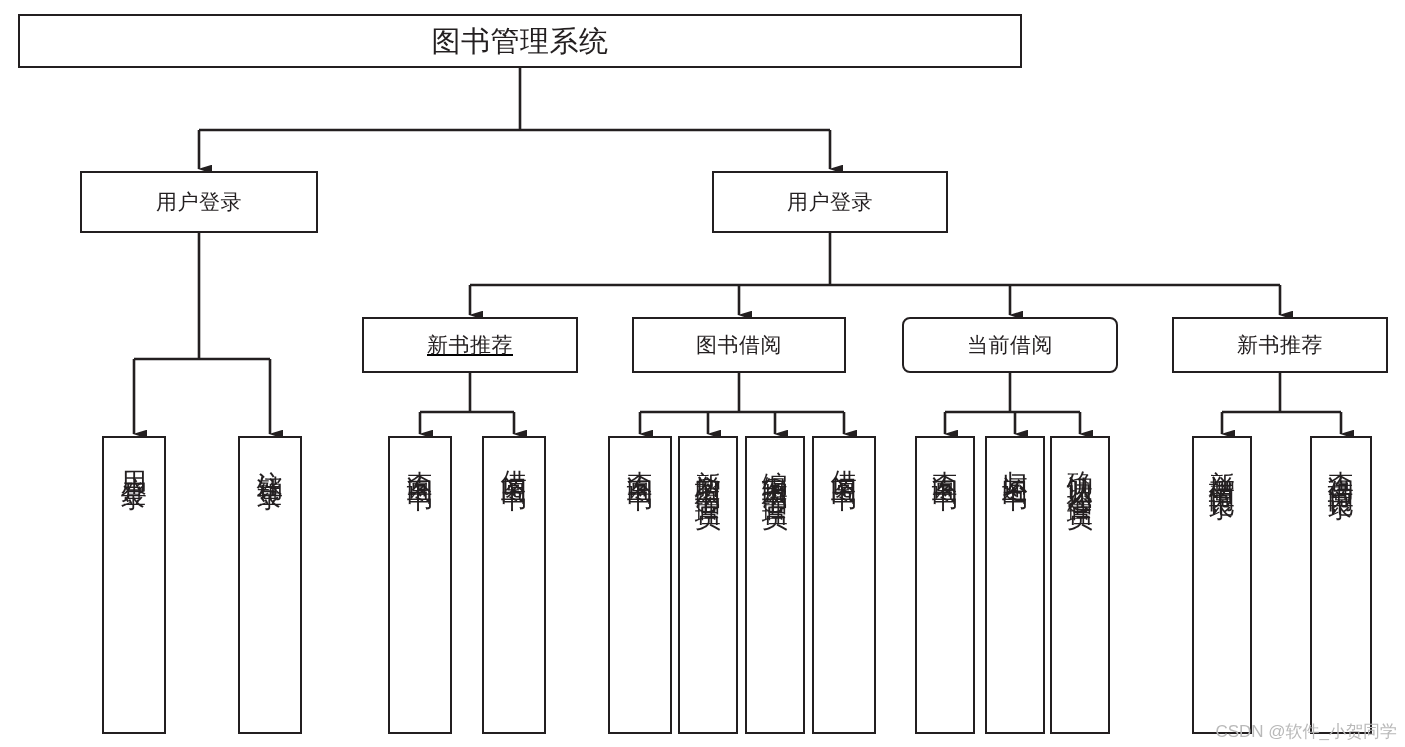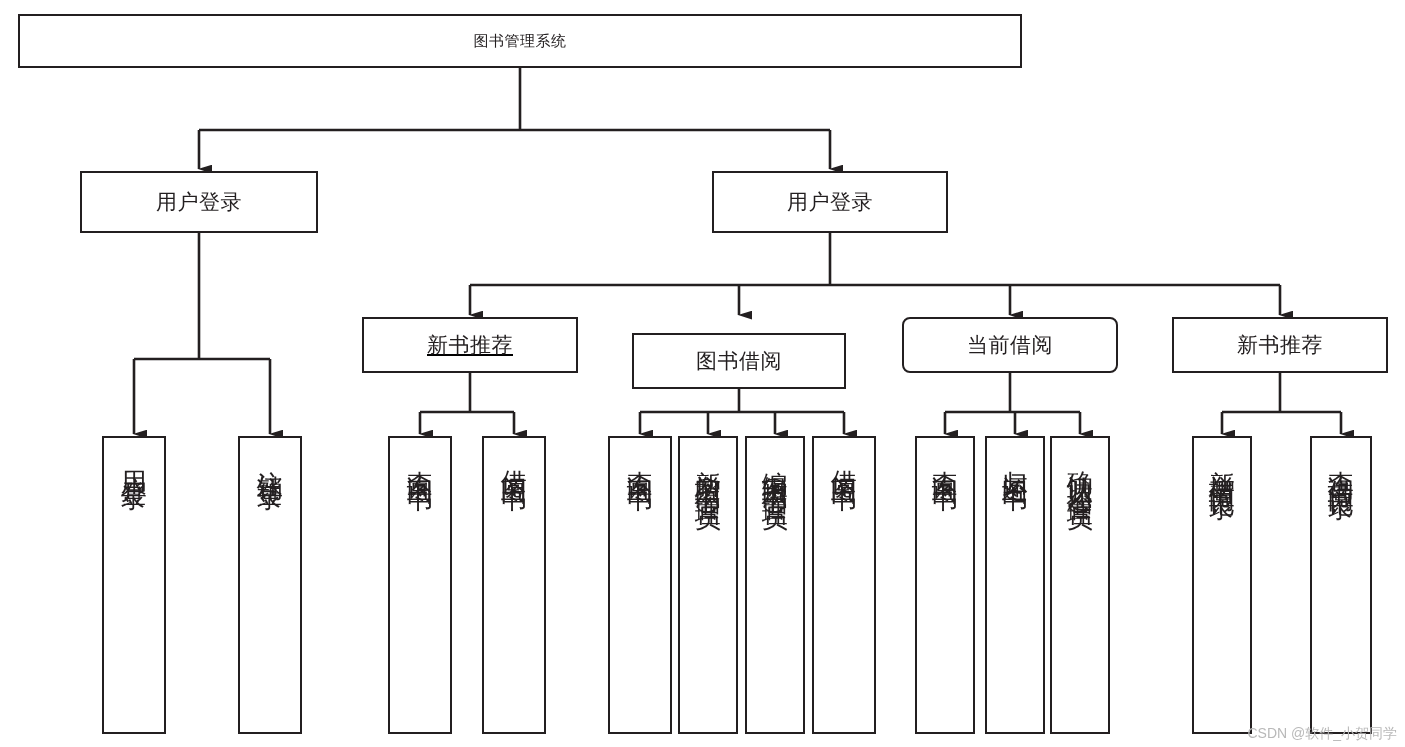--- a/index.html
+++ b/index.html
@@ -41,40 +41,40 @@
     text-align: center;
     line-height: 1.18;
     letter-spacing: 0.5px;
     white-space: nowrap;
   }
   
   .h-node .node-label {
     font-size: 21px;
   }
   .root .node-label {
-    font-size: 15px;
+    font-size: 29px;
   }
   
   .v-node {
     align-items: flex-start;
     padding-top: 12px;
   }
   .v-node .node-label {
     writing-mode: vertical-rl;
     text-orientation: upright;
     font-size: 26px;
     line-height: 1.02;
     letter-spacing: 5px;
     white-space: nowrap;
   }
   .watermark {
     position: absolute;
     right: 8px;
     bottom: 4px;
-    font-size: 14px;
+    font-size: 17px;
     color: #b9b9b9;
     z-index: 5;
     white-space: nowrap;
     font-family: "Liberation Sans", "DejaVu Sans", sans-serif;
   }
 </style>
 </head>
 <body>
 
 <div id="canvas">
@@ -121,21 +121,21 @@
       </div>
       <div class="node h-node" style="left: 80px; top: 171px; width: 238px; height: 62px;">
         <span class="node-label">用户登录</span>
       </div>
       <div class="node h-node" style="left: 712px; top: 171px; width: 236px; height: 62px;">
         <span class="node-label">用户登录</span>
       </div>
       <div class="node h-node" style="left: 362px; top: 317px; width: 216px; height: 56px; text-decoration: underline;">
         <span class="node-label">新书推荐</span>
       </div>
-      <div class="node h-node" style="left: 632px; top: 317px; width: 214px; height: 56px; margin-top: 16px;">
+      <div class="node h-node" style="left: 632px; top: 317px; width: 214px; height: 56px;">
         <span class="node-label">图书借阅</span>
       </div>
       <div class="node h-node" style="left: 902px; top: 317px; width: 216px; height: 56px; border-radius: 8px;">
         <span class="node-label">当前借阅</span>
       </div>
       <div class="node h-node" style="left: 1172px; top: 317px; width: 216px; height: 56px;">
         <span class="node-label">新书推荐</span>
       </div>
       <div class="node v-node" style="left: 102px; top: 436px; width: 64px; height: 298px;">
         <span class="node-label">用户登录</span>

